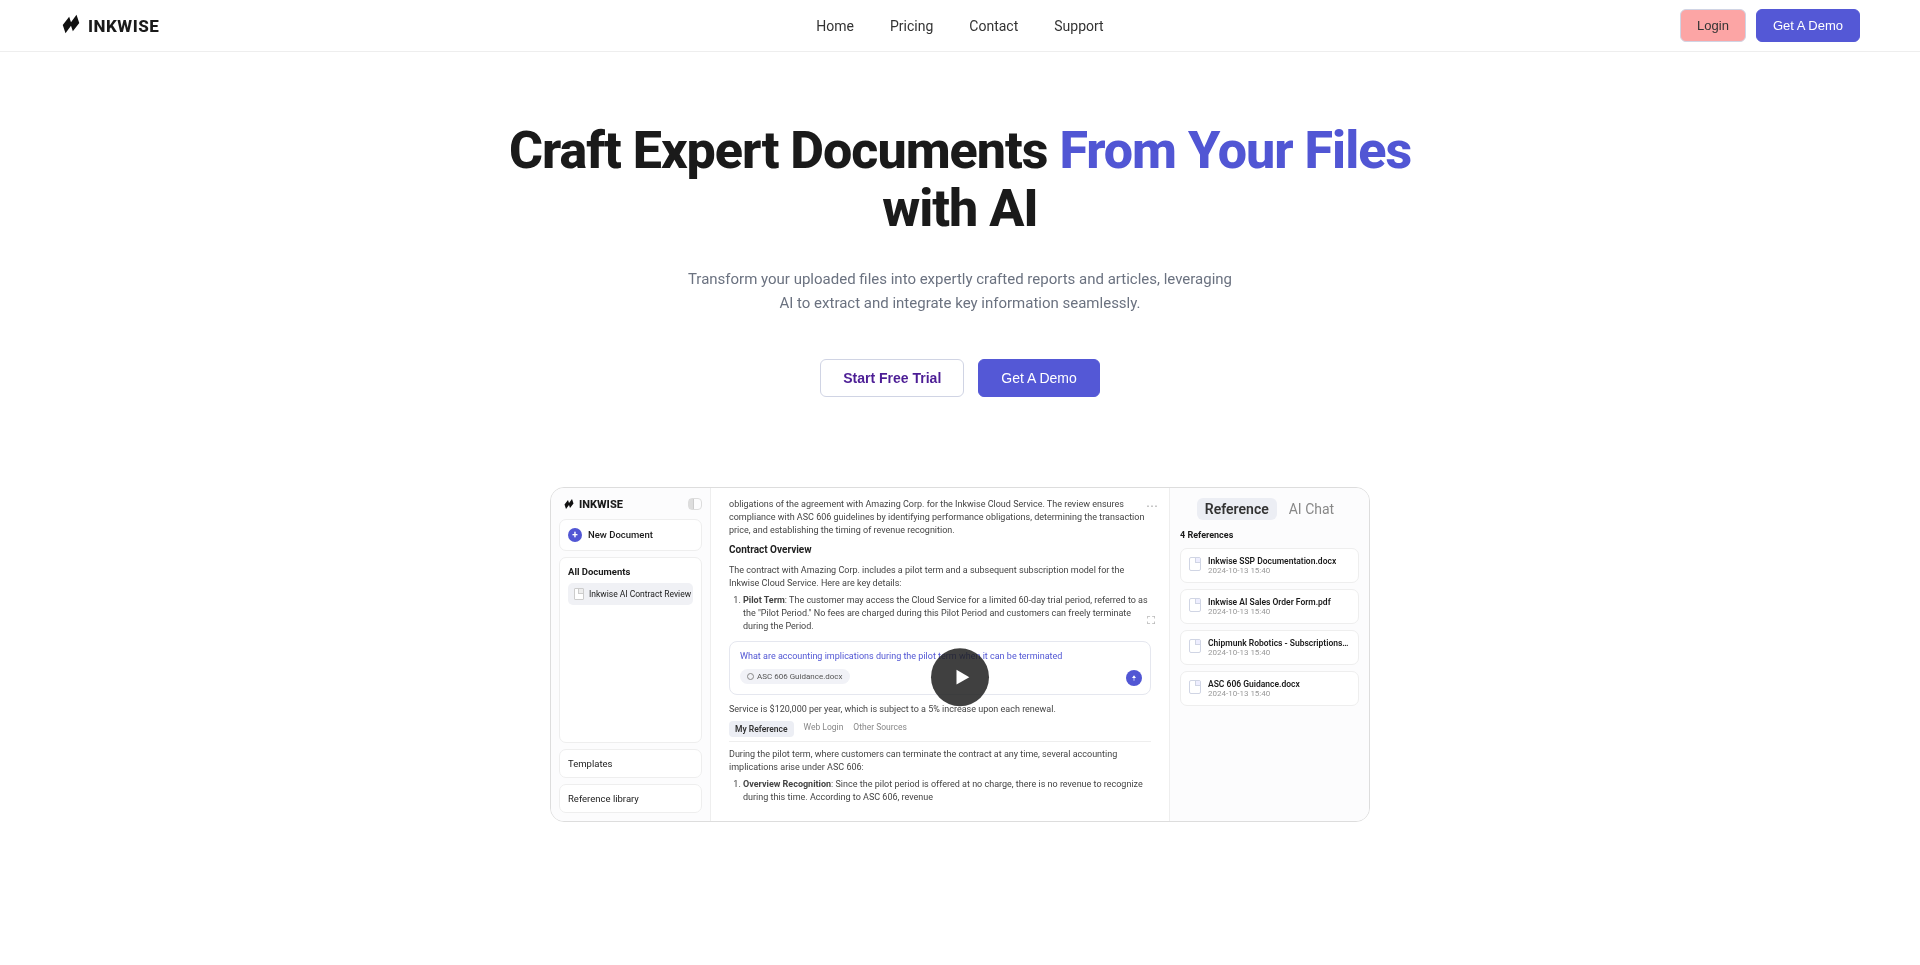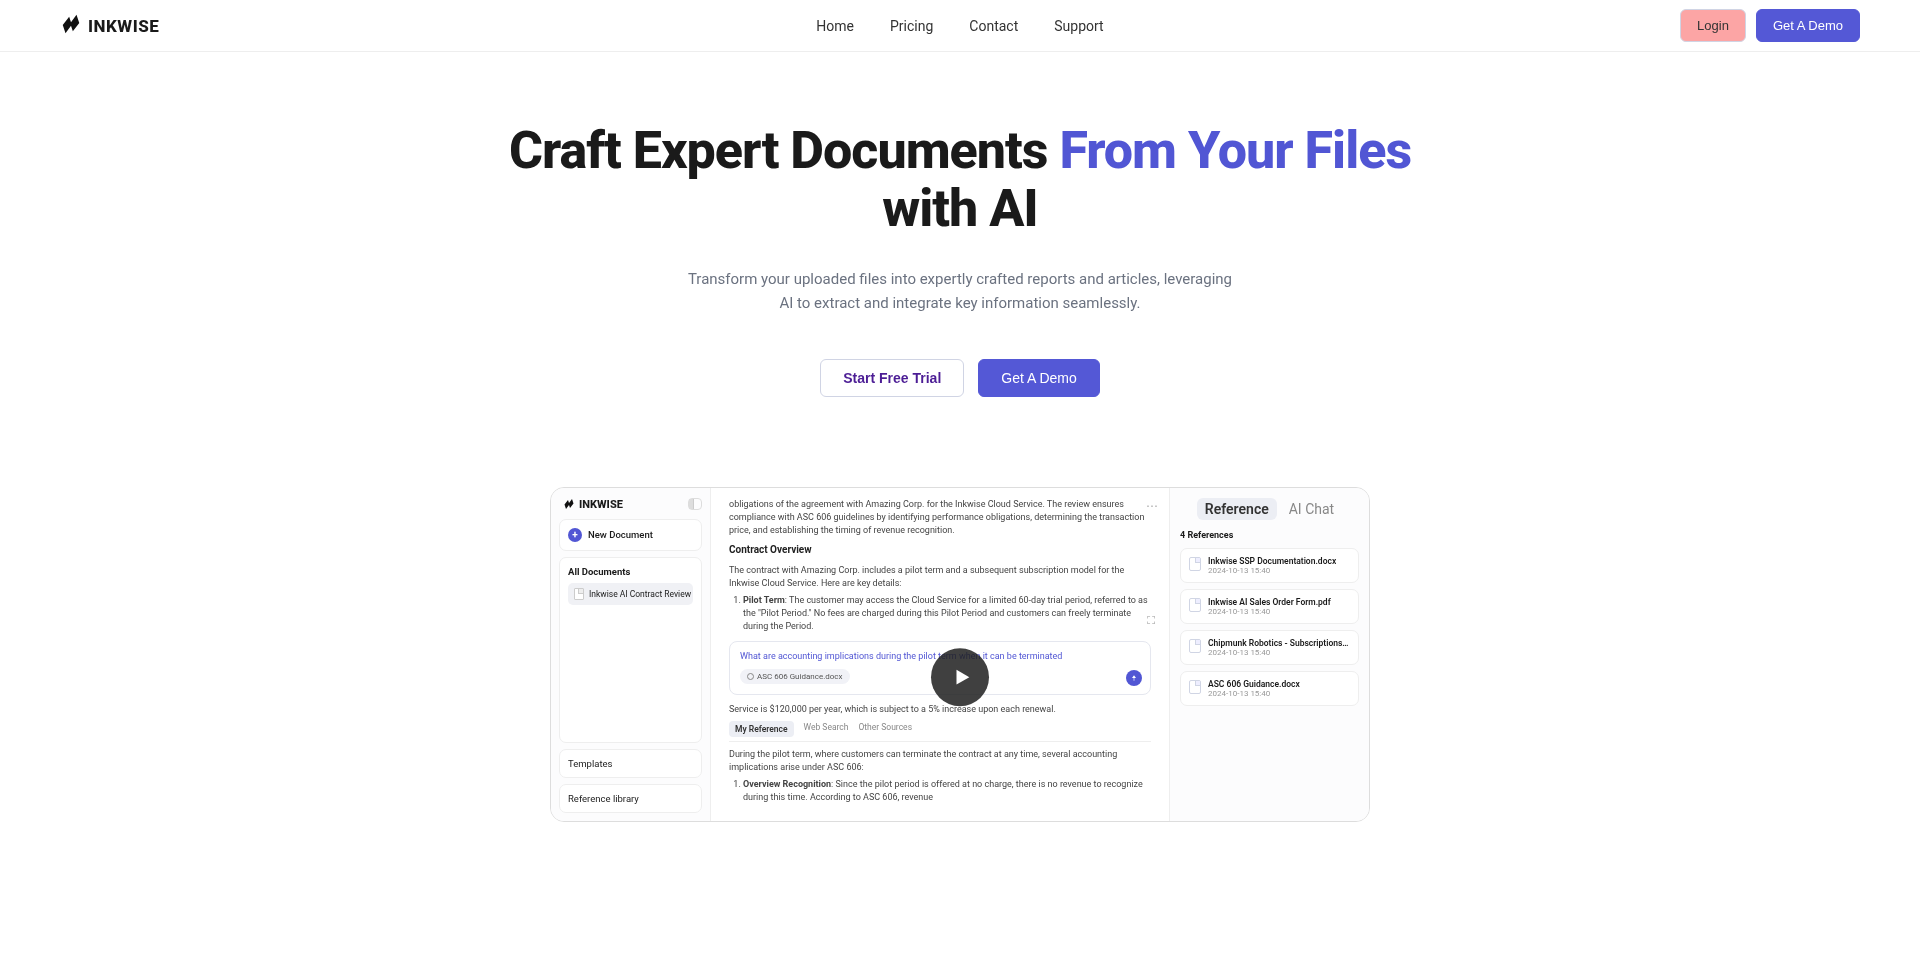--- a/index.html
+++ b/index.html
@@ -161,21 +161,21 @@
         </span>
       <span class="pv-send">
           <svg viewBox="0 0 24 24">
             <path d="M12 4 L18 12 L13 12 L13 20 L11 20 L11 12 L6 12 Z"></path>
           </svg>
         </span>
     </div>
     <p>Service is $120,000 per year, which is subject to a 5% increase upon each renewal.</p>
     <div class="pv-tabs">
       <span class="pv-tab active">My Reference</span>
-      <span class="pv-tab">Web Search</span>
+      <span class="pv-tab">Web Login</span>
       <span class="pv-tab">Other Sources</span>
     </div>
     <p style="margin-top:6px;">During the pilot term, where customers can terminate the contract at any time, several accounting implications arise under ASC 606:</p>
     <ol>
       <li><strong>Overview Recognition</strong><span>: Since the pilot period is offered at no charge, there is no revenue to recognize during this time. According to ASC 606, revenue</span></li>
     </ol>
   </div>
 
   <div class="pv-right">
     <div class="pv-right-tabs">

